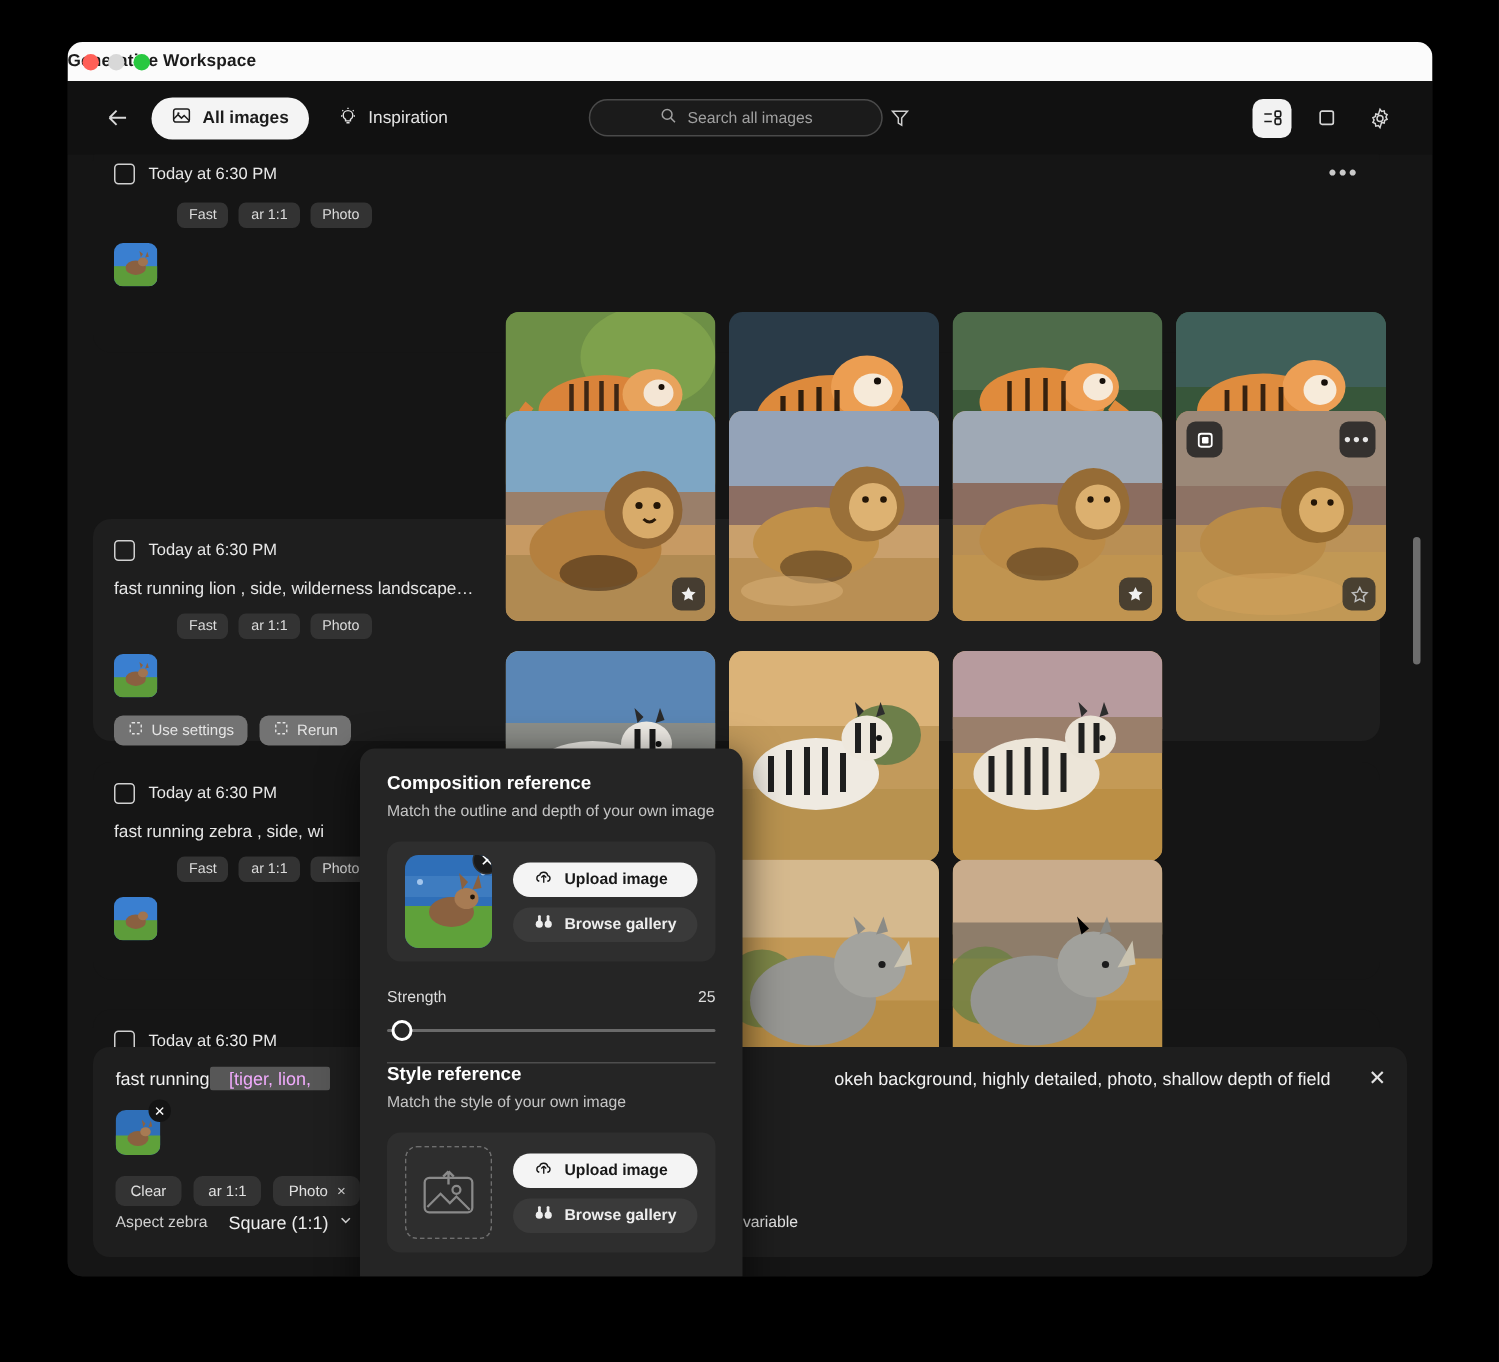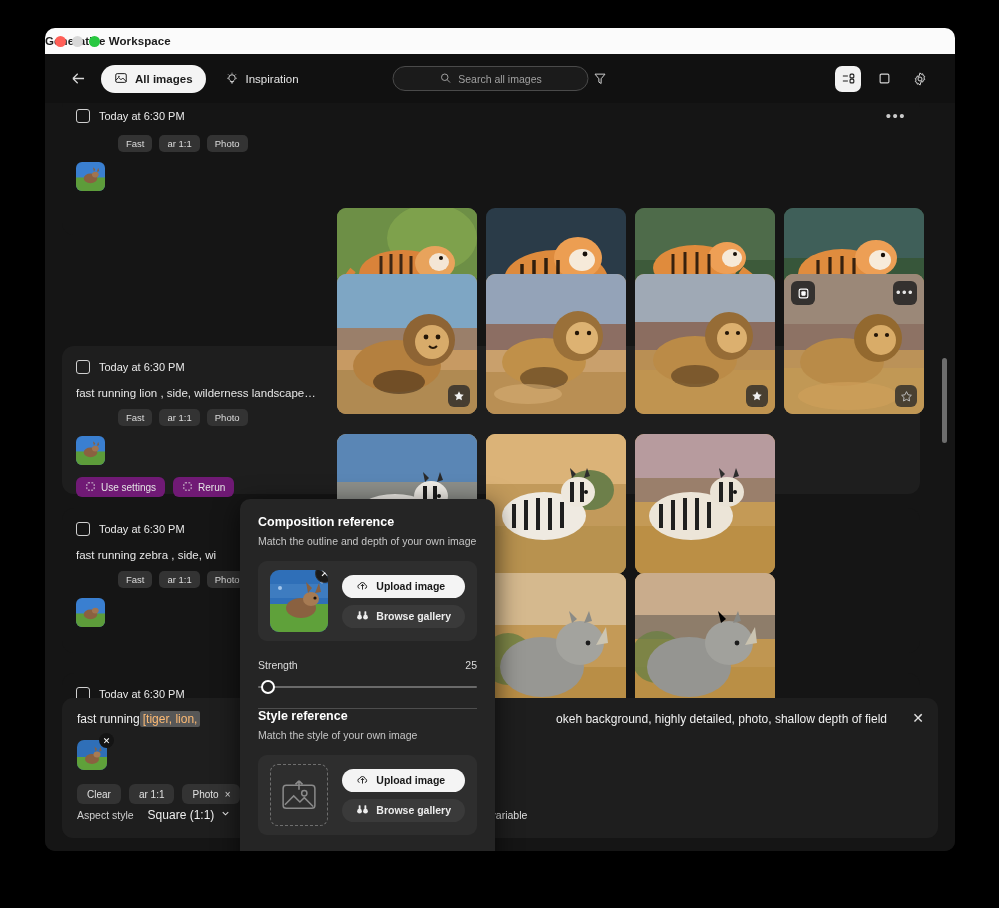--- a/index.html
+++ b/index.html
@@ -112,21 +112,21 @@
     background: #333333; color: #dcdcdc; font-size: 9.5px;
     display: flex; align-items: center; cursor: pointer;
   }
   .thumb-ref {
     margin-top: 10px; width: 29px; height: 29px; border-radius: 6px;
     overflow: hidden; position: relative; cursor: pointer;
   }
   .act-row { margin-top: 12px; display: flex; gap: 8px; }
   .act-btn {
     height: 20px; padding: 0 9px; border-radius: 6px;
-    background: #701a75; color: #e4e4e4; font-size: 10px;
+    background: #737373; color: #e4e4e4; font-size: 10px;
     display: flex; align-items: center; gap: 5px; cursor: pointer;
   }
 
   
   .grid { position: absolute; display: flex; gap: 9px; }
   .tile {
     width: 140px; height: 140px; border-radius: 9px;
     overflow: hidden; position: relative; cursor: pointer;
   }
   .star {
@@ -223,21 +223,21 @@
     height: 140px;
     background: #1e1e1e;
     border-radius: 11px;
     padding: 13px 15px;
     z-index: 30;
   }
   .composer-text {
     font-size: 12px; color: #f0f0f0;
     display: flex; align-items: baseline; gap: 0; white-space: nowrap; overflow:hidden;
   }
-  .var-token { background: #575757; color: #fdba74; padding: 1px 3px; border-radius: 2px; }
+  .var-token { background: #575757; color: #f0abfc; padding: 1px 13px; border-radius: 2px; }
   .close-x {
     position: absolute; right: 14px; top: 12px;
     color: #e3e3e3; font-size: 14px; cursor: pointer;
   }
   .composer-thumb {
     margin-top: 13px; width: 30px; height: 30px; border-radius: 7px;
     position: relative; overflow: visible;
   }
   .composer-thumb .inner { width: 30px; height: 30px; border-radius: 7px; overflow: hidden; }
   .cx {
@@ -894,21 +894,21 @@
       <div class="composer-chips">
         <div class="cchip">Clear</div>
         <div class="cchip">ar 1:1</div>
         <div class="cchip">
           <span>Photo</span>
           <span>×</span>
         </div>
       </div>
 
       <div class="composer-bottom">
-        <span class="lbl">Aspect style</span>
+        <span class="lbl">Aspect zebra</span>
         <span class="select">
           <span>Square (1:1)</span>
           <span>
             <svg width="11" height="11" viewBox="0 0 24 24" fill="none" stroke="currentColor" stroke-width="2.2">
                 <path d="M6 9l6 6 6-6"></path>
               </svg>
           </span>
         </span>
 
         <span class="tool-pill on">

